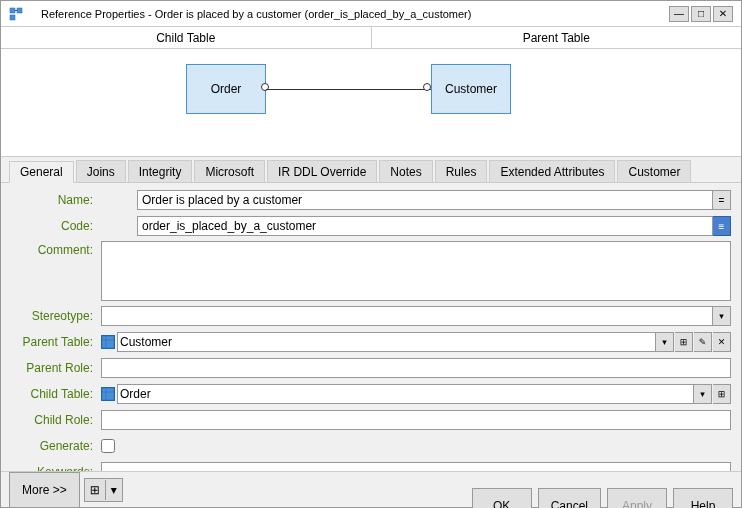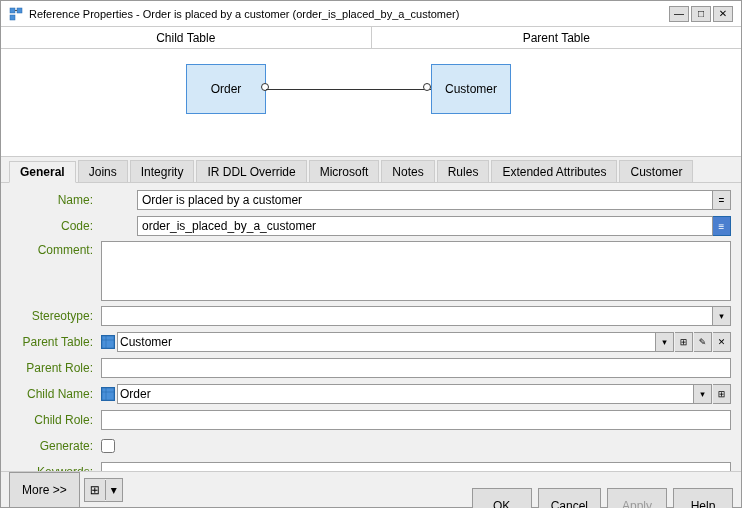--- a/index.html
+++ b/index.html
@@ -24,21 +24,21 @@
       border-bottom: 1px solid #ccc;
       padding: 4px 8px;
       display: flex;
       align-items: center;
       justify-content: space-between;
       height: 26px;
     }
     .title-bar-left {
       display: flex;
       align-items: center;
-      gap: 6px;
+      gap: 18px;
     }
     .title-icon {
       width: 14px;
       height: 14px;
       display: flex;
       align-items: center;
       justify-content: center;
     }
     .title-text {
       font-size: 11px;
@@ -153,21 +153,21 @@
       border-bottom: none;
       background: #e0e0e0;
       margin-right: 2px;
       height: 22px;
       display: flex;
       align-items: center;
     }
     .tab.active {
       background: #f0f0f0;
       border-bottom: 1px solid #f0f0f0;
-      font-weight: bold;
+      font-weight: normal;
       z-index: 1;
       margin-bottom: -1px;
     }
     .form-area {
       flex: 1;
       padding: 6px 10px;
       background: #f0f0f0;
       overflow: hidden;
     }
     .form-row {
@@ -373,24 +373,24 @@
     <div class="tab active">
       <span>General</span>
     </div>
     <div class="tab">
       <span>Joins</span>
     </div>
     <div class="tab">
       <span>Integrity</span>
     </div>
     <div class="tab">
+      <span>Microsoft</span>
+    </div>
+    <div class="tab">
       <span>IR DDL Override</span>
-    </div>
-    <div class="tab">
-      <span>Microsoft</span>
     </div>
     <div class="tab">
       <span>Notes</span>
     </div>
     <div class="tab">
       <span>Rules</span>
     </div>
     <div class="tab">
       <span>Extended Attributes</span>
     </div>
@@ -447,21 +447,21 @@
         <div class="select-action-btn">✕</div>
       </div>
     </div>
 
     <div class="form-row">
       <div class="form-label">Parent Role:</div>
       <input type="text" class="form-input" style="">
     </div>
 
     <div class="form-row">
-      <div class="form-label">Child Name:</div>
+      <div class="form-label">Child Table:</div>
       <div class="parent-select-wrapper">
         <div class="table-icon" style="margin-right:2px;">
           <svg width="12" height="12" viewBox="0 0 12 12">
             <rect x="0" y="0" width="12" height="12" fill="#4a90d9" stroke="#2266aa" stroke-width="0.5"></rect>
             <line x1="0" y1="4" x2="12" y2="4" stroke="#2266aa" stroke-width="0.5"></line>
             <line x1="4" y1="0" x2="4" y2="12" stroke="#2266aa" stroke-width="0.5"></line>
           </svg>
         </div>
         <input type="text" class="form-select" style="flex: 1 1 0%;" value="Order">
         <div class="select-dropdown-btn">▾</div>

